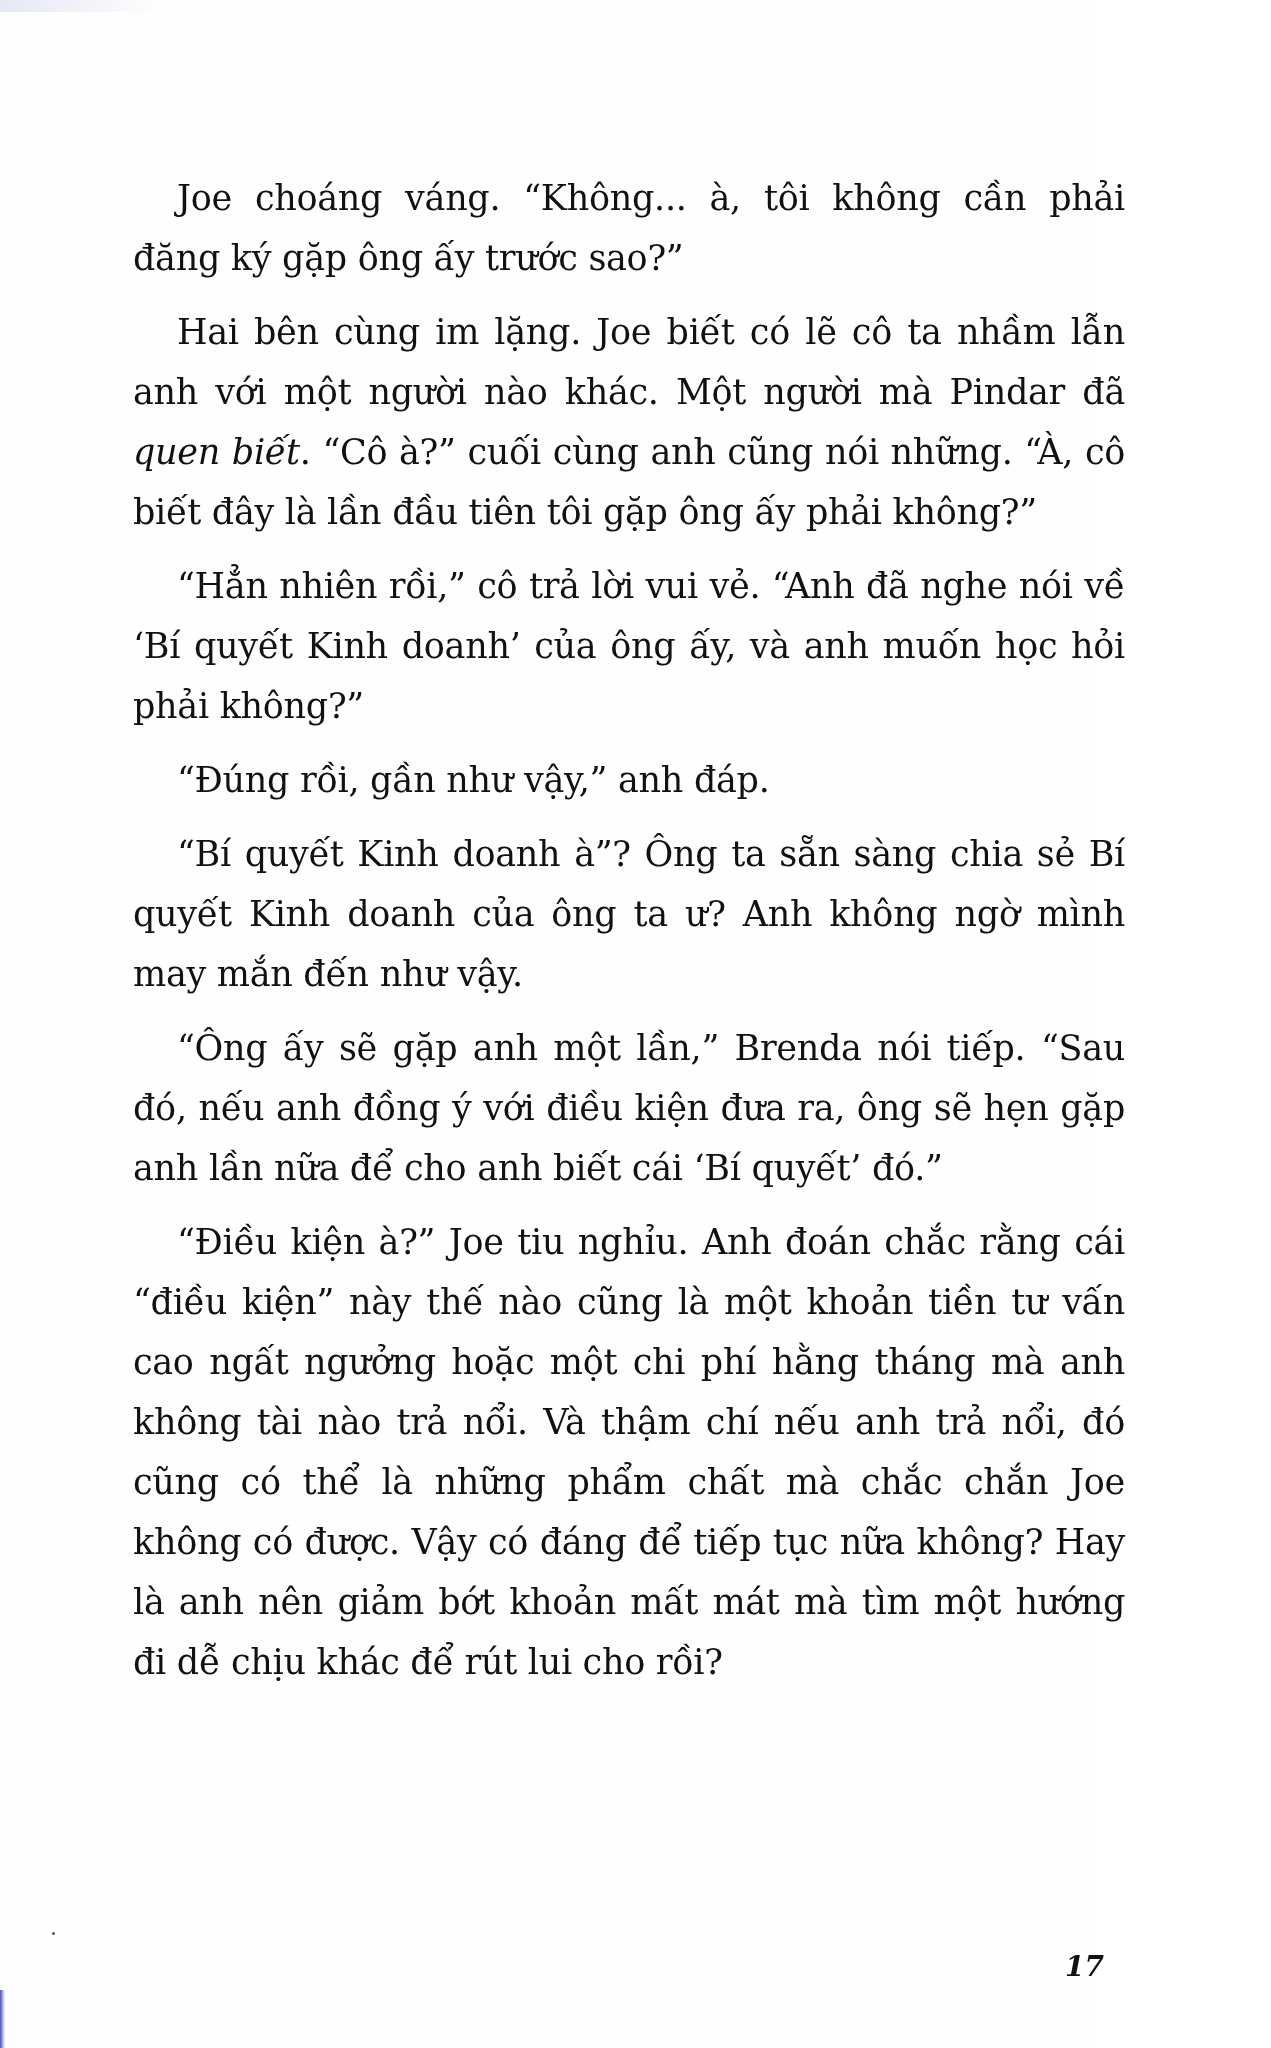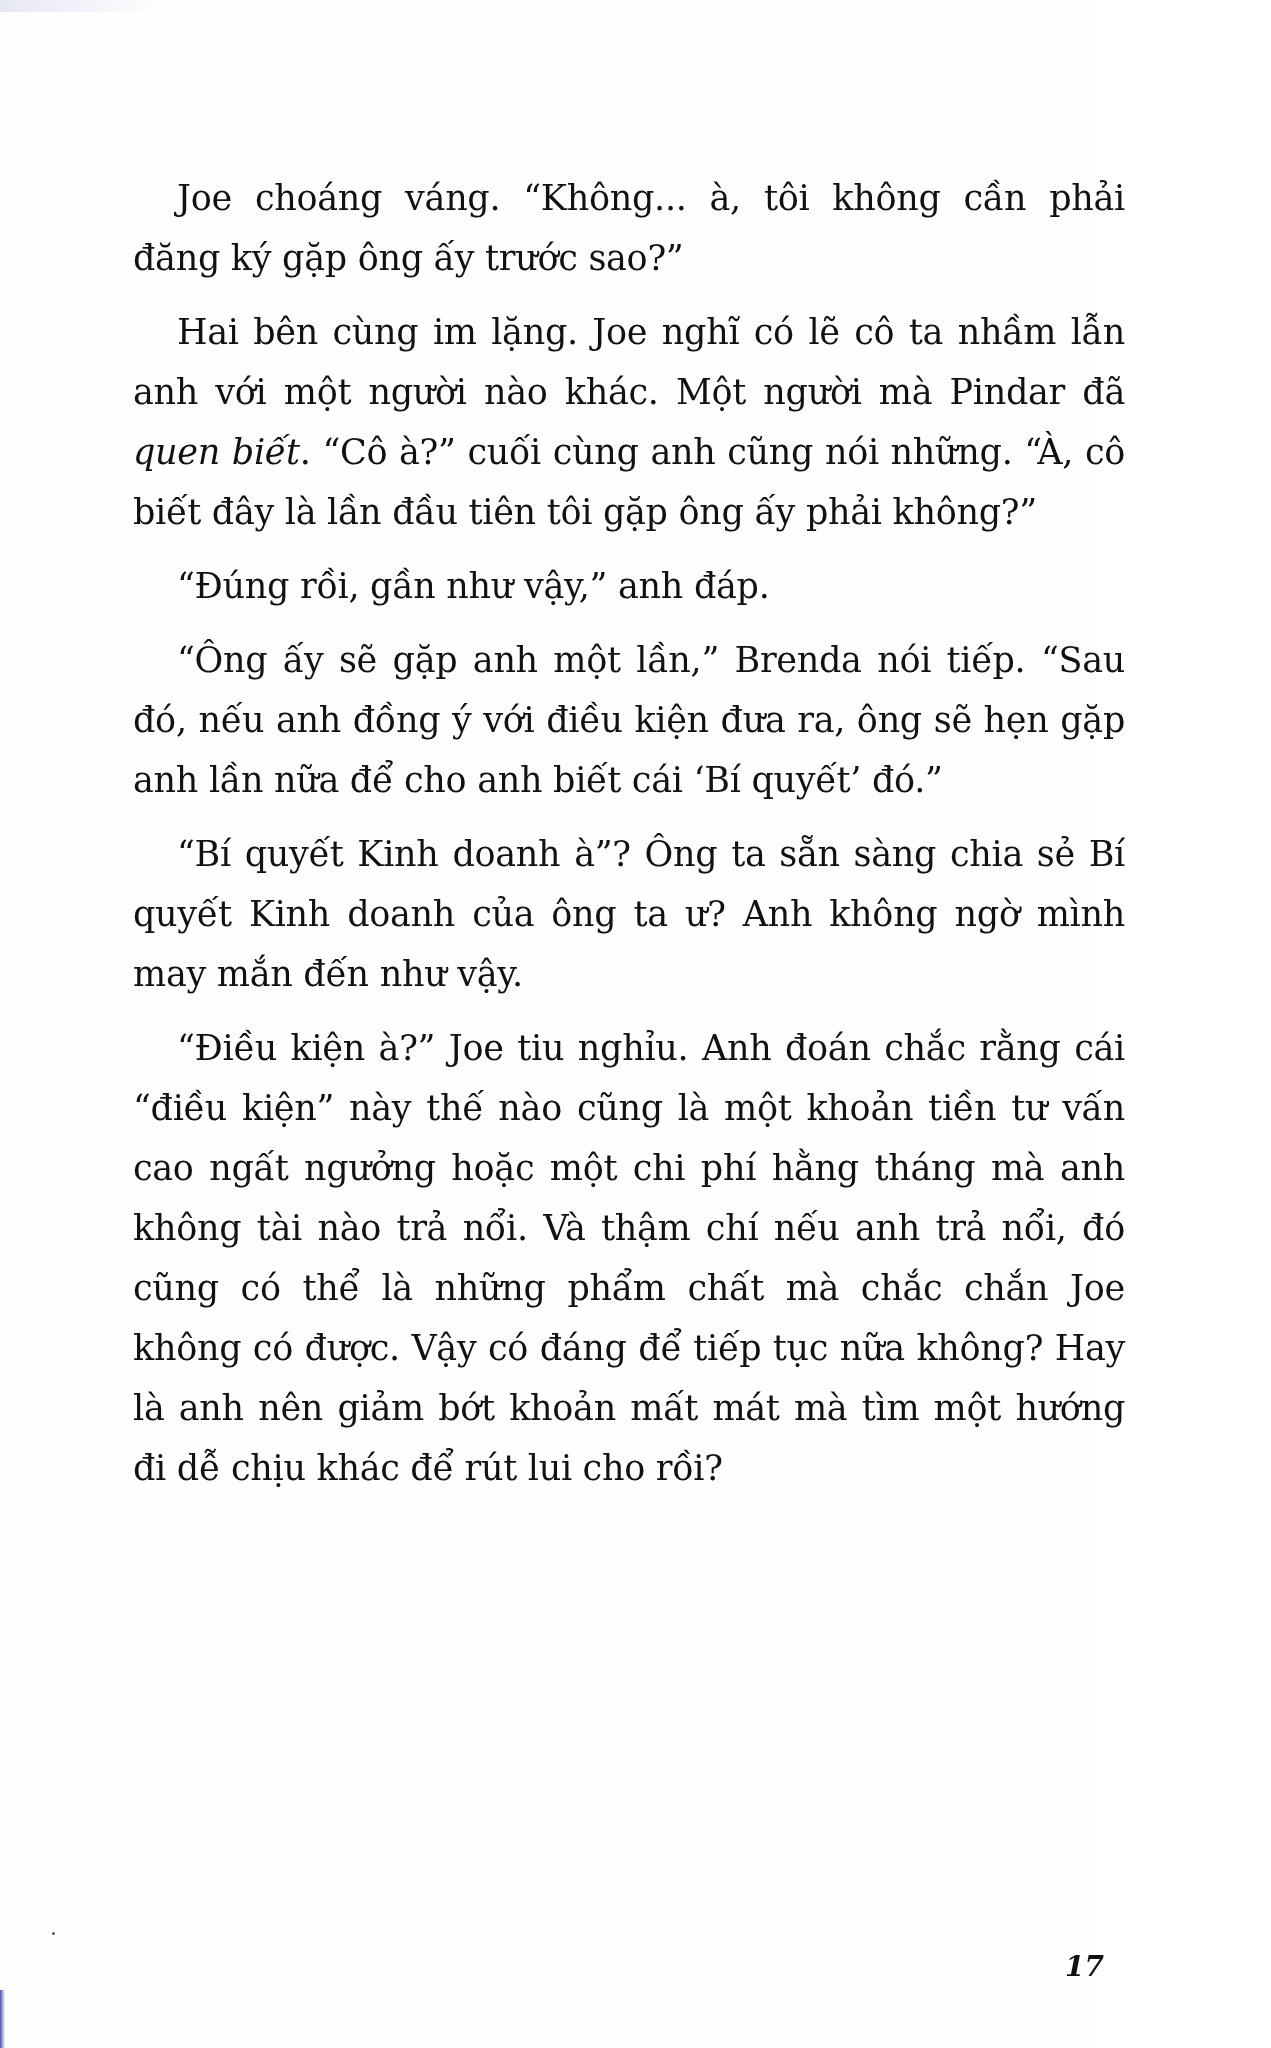--- a/index.html
+++ b/index.html
@@ -71,21 +71,22 @@
 </head>
 <body>
 
 <div class="page">
   <div class="smudge-top"></div>
   <div class="edge-left"></div>
   <div class="speck"></div>
 
   <div class="text-block">
     <p class="para">Joe choáng váng. “Không... à, tôi không cần phải đăng ký gặp ông ấy trước sao?”</p>
-    <p class="para"><span>Hai bên cùng im lặng. Joe nghĩ có lẽ cô ta nhầm lẫn anh với một người nào khác. Một người mà Pindar đã </span><em>quen biết</em><span>. “Cô à?” cuối cùng anh cũng nói những. “À, cô biết đây là lần đầu tiên tôi gặp ông ấy phải không?”</span></p>
+    <p class="para"><span>Hai bên cùng im lặng. Joe biết có lẽ cô ta nhầm lẫn anh với một người nào khác. Một người mà Pindar đã </span><em>quen biết</em><span>. “Cô à?” cuối cùng anh cũng nói những. “À, cô biết đây là lần đầu tiên tôi gặp ông ấy phải không?”</span></p>
+    <p class="para">“Hẳn nhiên rồi,” cô trả lời vui vẻ. “Anh đã nghe nói về ‘Bí quyết Kinh doanh’ của ông ấy, và anh muốn học hỏi phải không?”</p>
     <p class="para">“Đúng rồi, gần như vậy,” anh đáp.</p>
+    <p class="para">“Bí quyết Kinh doanh à”? Ông ta sẵn sàng chia sẻ Bí quyết Kinh doanh của ông ta ư? Anh không ngờ mình may mắn đến như vậy.</p>
     <p class="para">“Ông ấy sẽ gặp anh một lần,” Brenda nói tiếp. “Sau đó, nếu anh đồng ý với điều kiện đưa ra, ông sẽ hẹn gặp anh lần nữa để cho anh biết cái ‘Bí quyết’ đó.”</p>
-    <p class="para">“Bí quyết Kinh doanh à”? Ông ta sẵn sàng chia sẻ Bí quyết Kinh doanh của ông ta ư? Anh không ngờ mình may mắn đến như vậy.</p>
     <p class="para">“Điều kiện à?” Joe tiu nghỉu. Anh đoán chắc rằng cái “điều kiện” này thế nào cũng là một khoản tiền tư vấn cao ngất ngưởng hoặc một chi phí hằng tháng mà anh không tài nào trả nổi. Và thậm chí nếu anh trả nổi, đó cũng có thể là những phẩm chất mà chắc chắn Joe không có được. Vậy có đáng để tiếp tục nữa không? Hay là anh nên giảm bớt khoản mất mát mà tìm một hướng đi dễ chịu khác để rút lui cho rồi?</p>
   </div>
 
   <div class="page-number">17</div>
 </div>
 
 </body></html>

